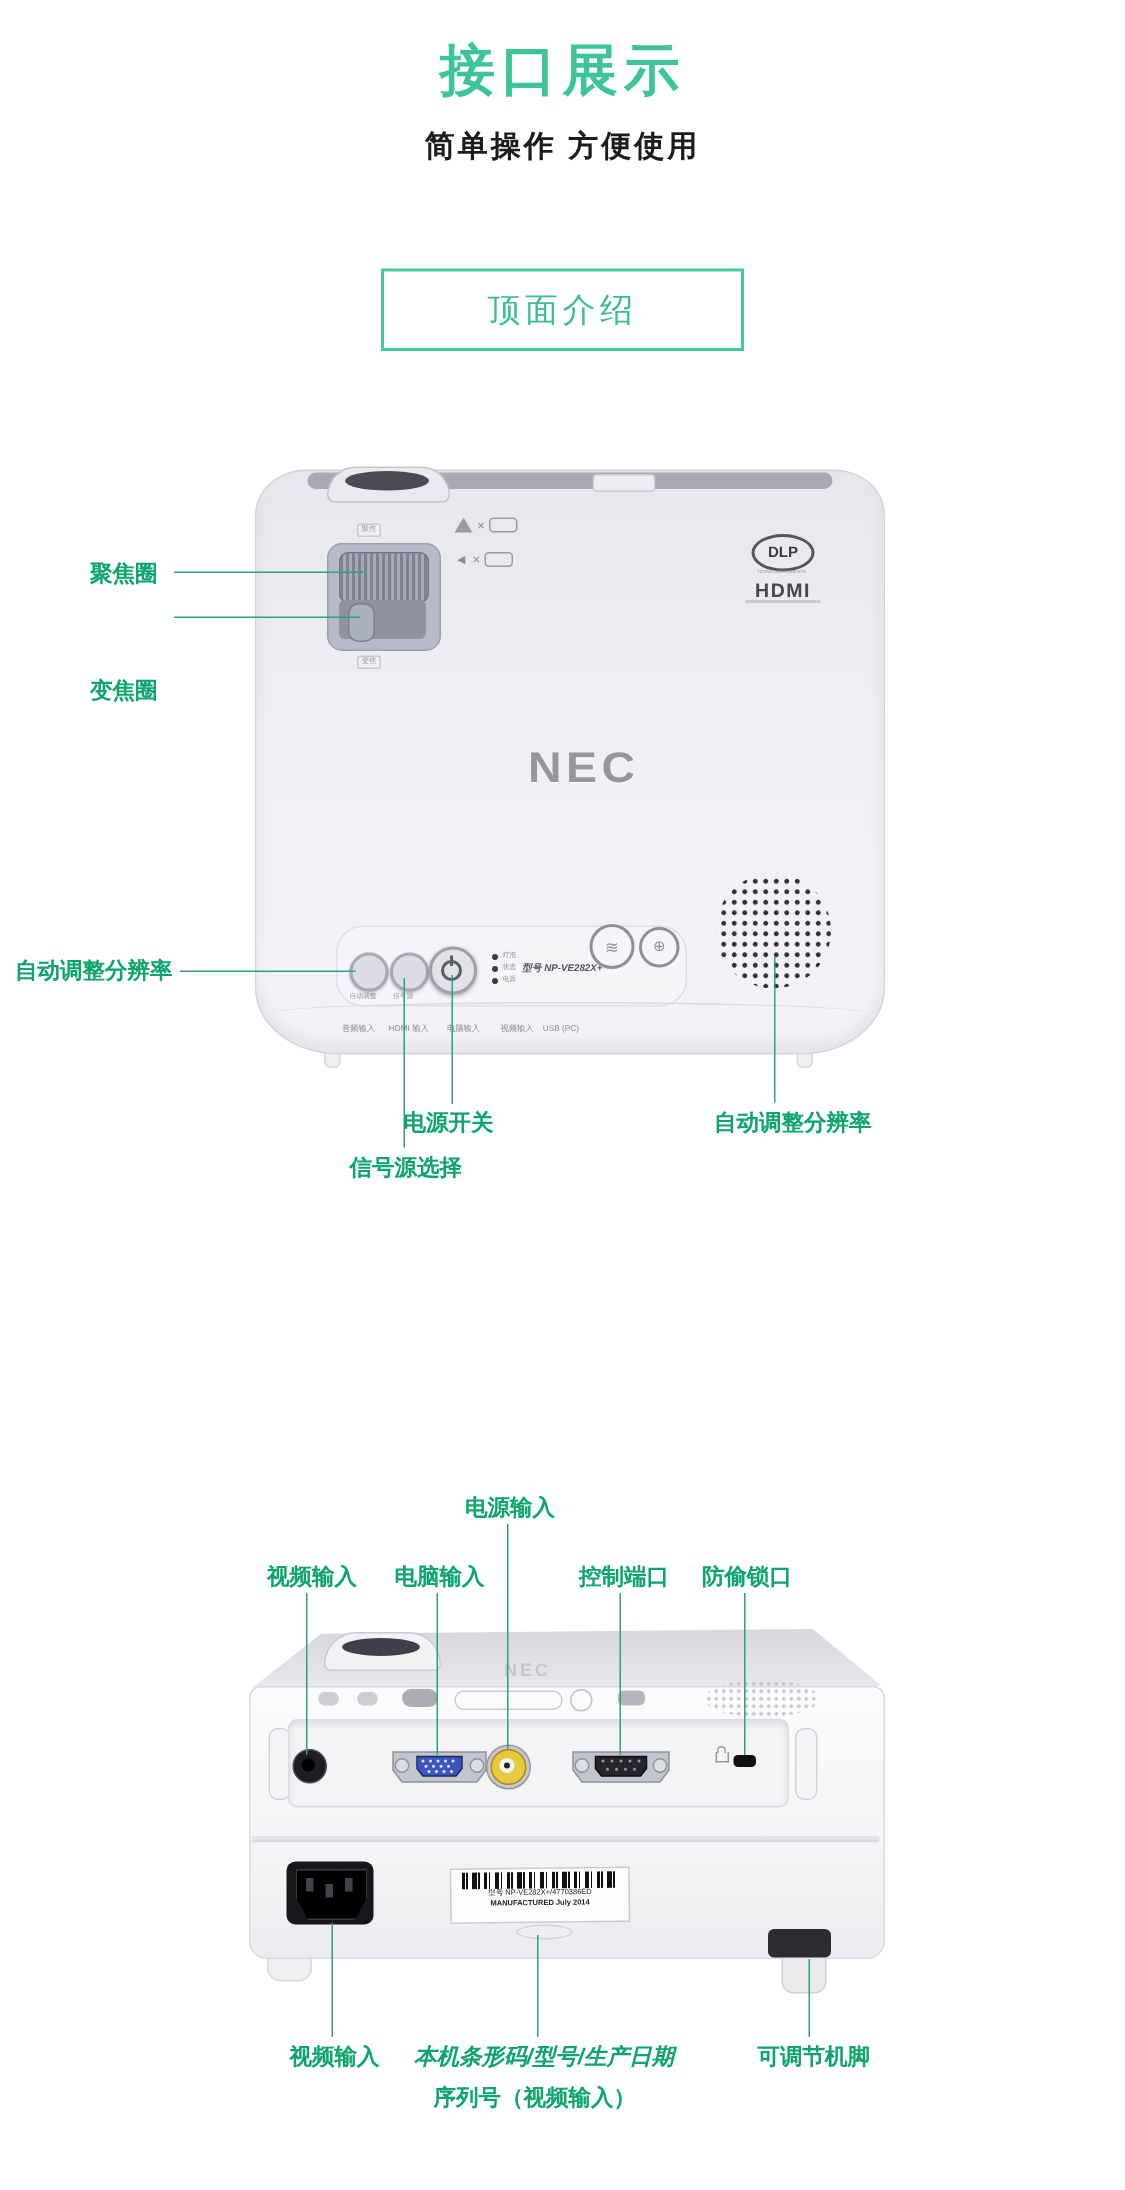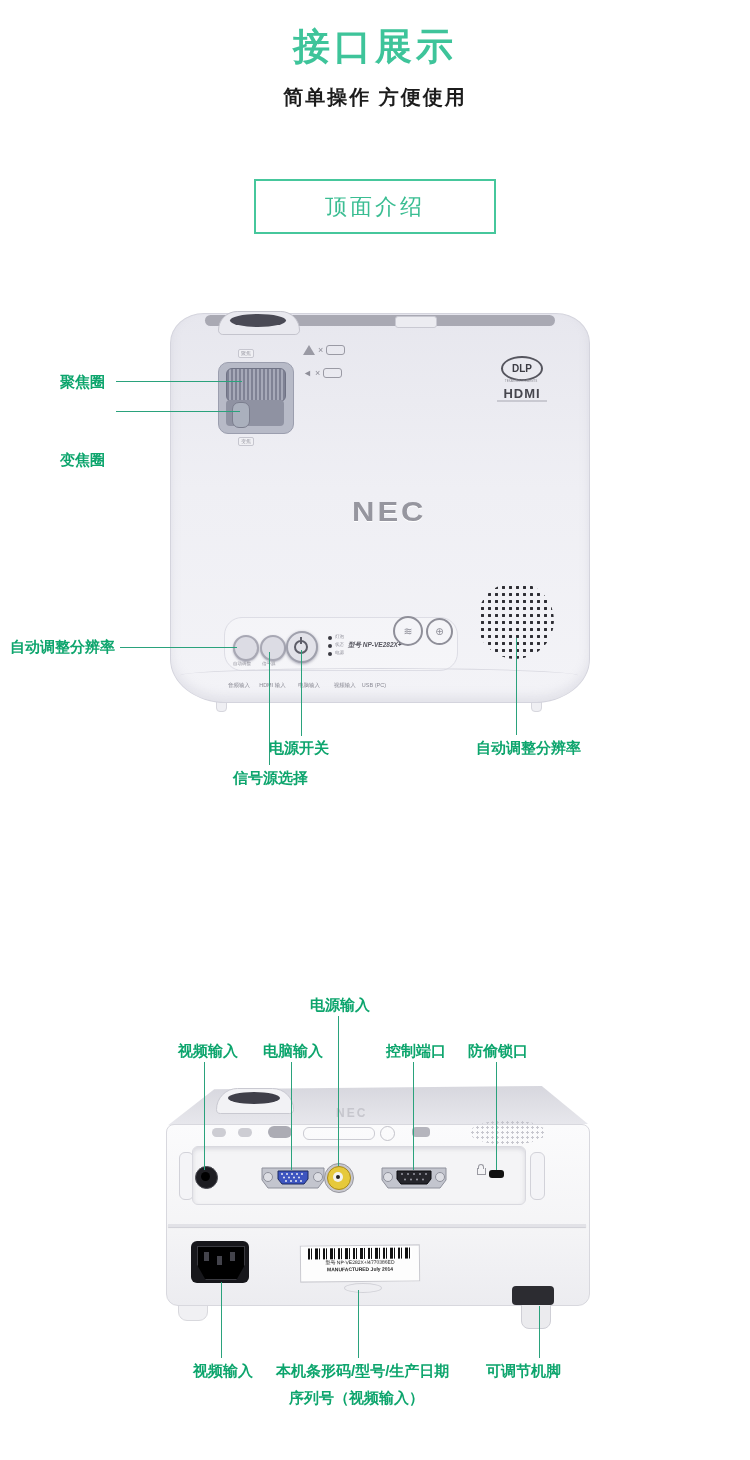--- a/index.html
+++ b/index.html
@@ -319,18 +319,18 @@
   </div>
   <div class="abs rv-oval"></div>
 
   <div class="abs lfoot"></div>
   <div class="abs rfoot-cyl"></div>
   <div class="abs rfoot-knob"></div>
 
   <div class="abs vline" style="left:221px;top:1282px;height:76px;"></div>
   <div class="abs lbl" style="left:193px;top:1362px;">视频输入</div>
   <div class="abs vline" style="left:358px;top:1290px;height:68px;"></div>
-  <div class="abs lbl" style="left:276px;top:1362px;">本机条形码/型号/生产日期</div>
+  <div class="abs lbl" style="left:276px;top:1362px;font-style:italic;">本机条形码/型号/生产日期</div>
   <div class="abs lbl" style="left:289px;top:1389px;">序列号（视频输入）</div>
   <div class="abs vline" style="left:539px;top:1306px;height:52px;"></div>
-  <div class="abs lbl" style="left:486px;top:1362px;font-family:Liberation Mono, monospace;">可调节机脚</div>
+  <div class="abs lbl" style="left:505px;top:1362px;font-family:Liberation Mono, monospace;">可调节机脚</div>
 
 </div>
 
 </body></html>

